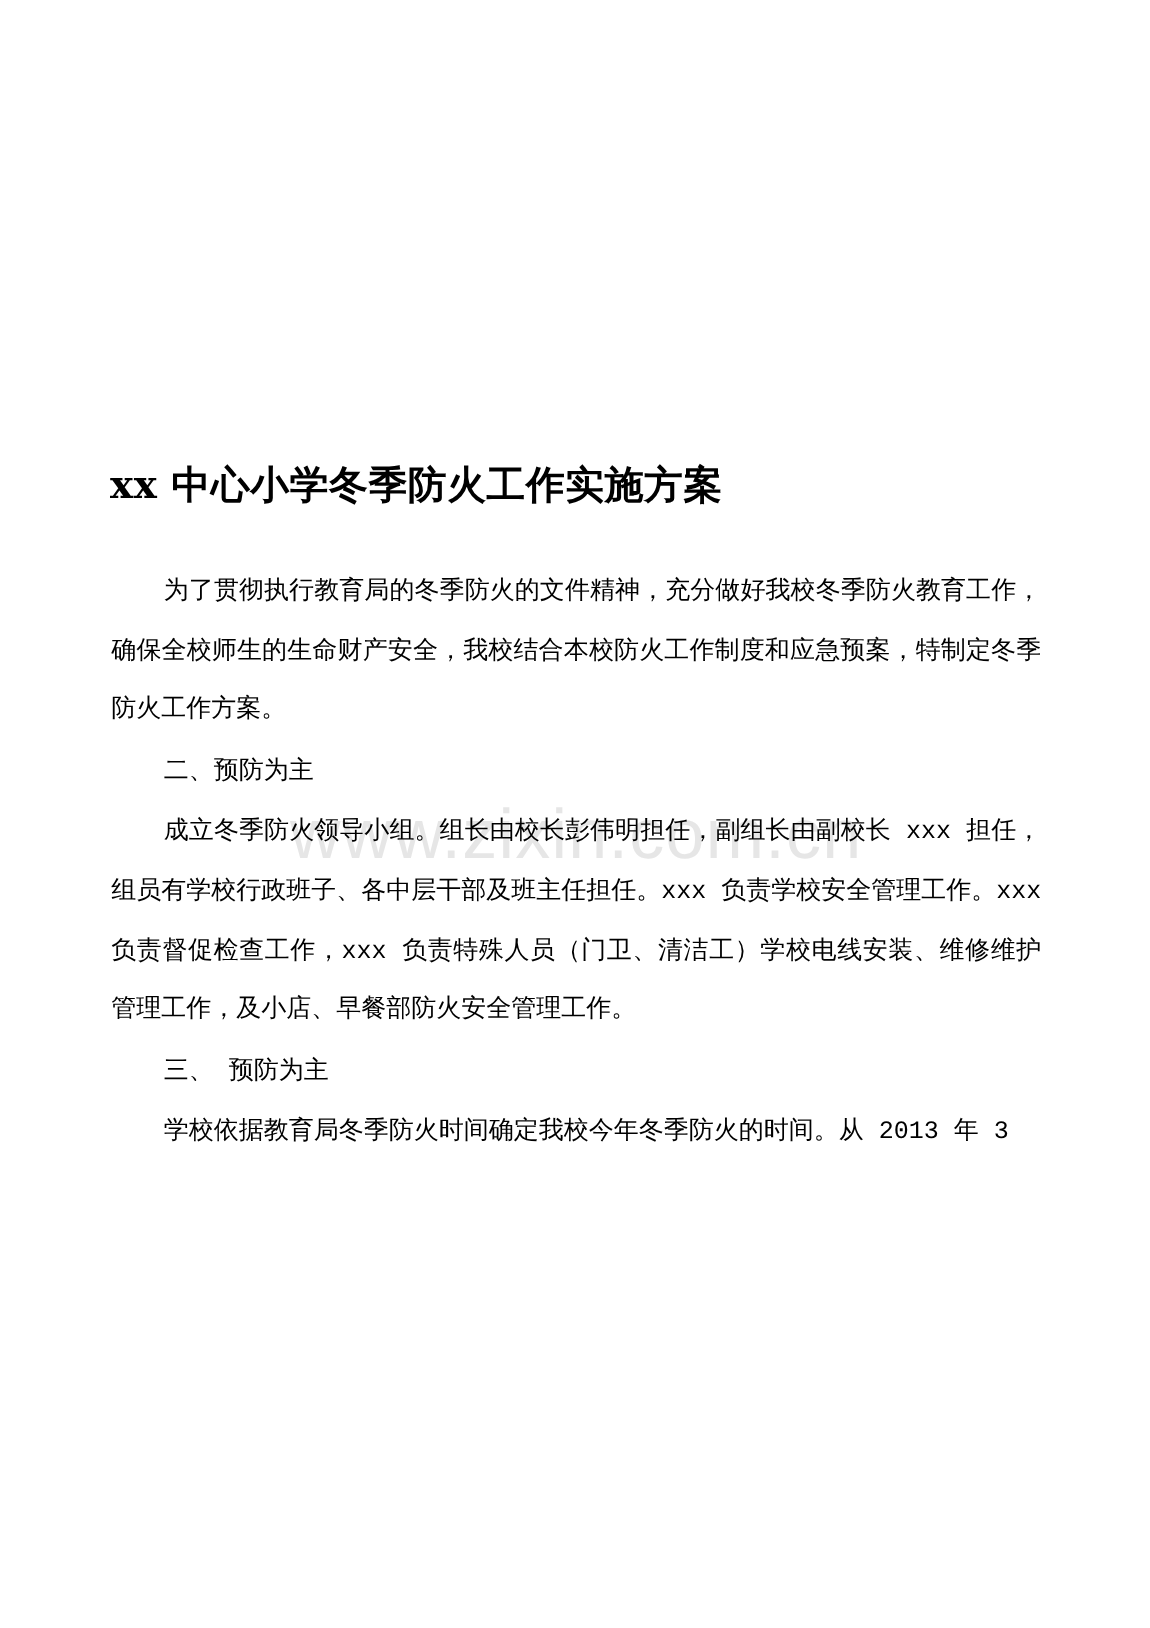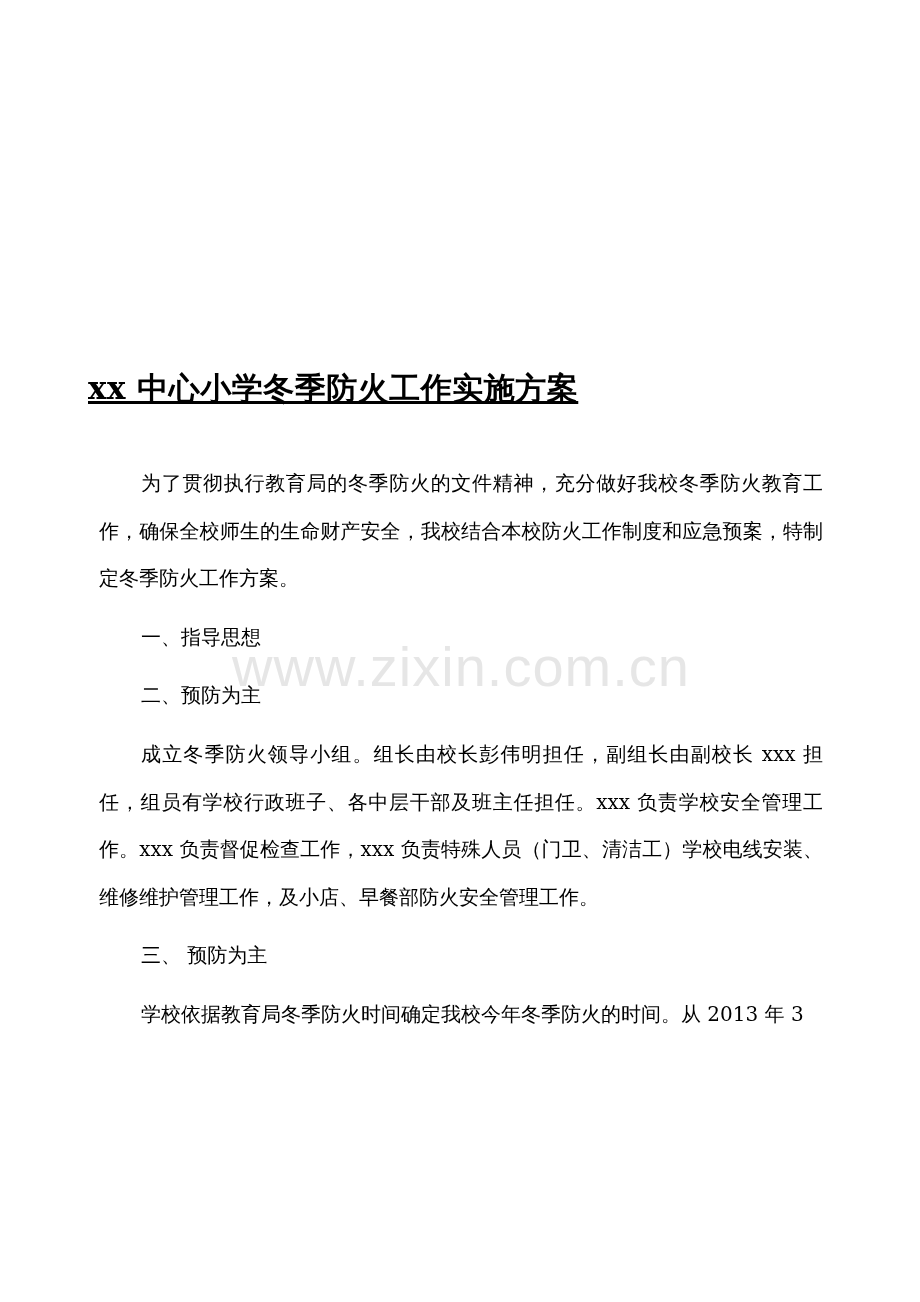--- a/index.html
+++ b/index.html
@@ -17,35 +17,35 @@
     }
     .title {
       position: absolute;
       left: 88px;
       top: 366px;
       font-size: 31px;
       font-weight: bold;
       line-height: 44px;
       white-space: nowrap;
       letter-spacing: 0.5px;
-      text-decoration: underline;
     }
     .body {
       position: absolute;
       left: 88px;
       top: 449px;
       width: 746px;
       font-size: 20px;
       line-height: 47.6px;
       text-align: justify;
       text-justify: inter-character;
     }
     .body p {
-      margin: 11px;
+      margin: 1px;
       padding: 0;
+      font-family: Liberation Mono, monospace;
     }
     .indent {
       text-indent: 42px;
     }
     .heading {
       padding-left: 42px !important;
     }
     .last-line-cut {
       white-space: nowrap;
     }
@@ -67,18 +67,17 @@
   </style>
 </head>
 <body>
 
 <div class="watermark">www.zixin.com.cn</div>
 
 <h1 class="title" style="margin:0;">xx 中心小学冬季防火工作实施方案</h1>
 
 <div class="body">
   <p class="indent">为了贯彻执行教育局的冬季防火的文件精神，充分做好我校冬季防火教育工作，确保全校师生的生命财产安全，我校结合本校防火工作制度和应急预案，特制定冬季防火工作方案。</p>
-  <p class="heading">一、指导思想</p>
   <p class="heading">二、预防为主</p>
   <p class="indent">成立冬季防火领导小组。组长由校长彭伟明担任，副组长由副校长 xxx 担任，组员有学校行政班子、各中层干部及班主任担任。xxx 负责学校安全管理工作。xxx 负责督促检查工作，xxx 负责特殊人员（门卫、清洁工）学校电线安装、维修维护管理工作，及小店、早餐部防火安全管理工作。</p>
   <p class="heading">三、 预防为主</p>
   <p class="indent last-line-cut">学校依据教育局冬季防火时间确定我校今年冬季防火的时间。从 2013 年 3</p>
 </div>
 
 </body></html>

